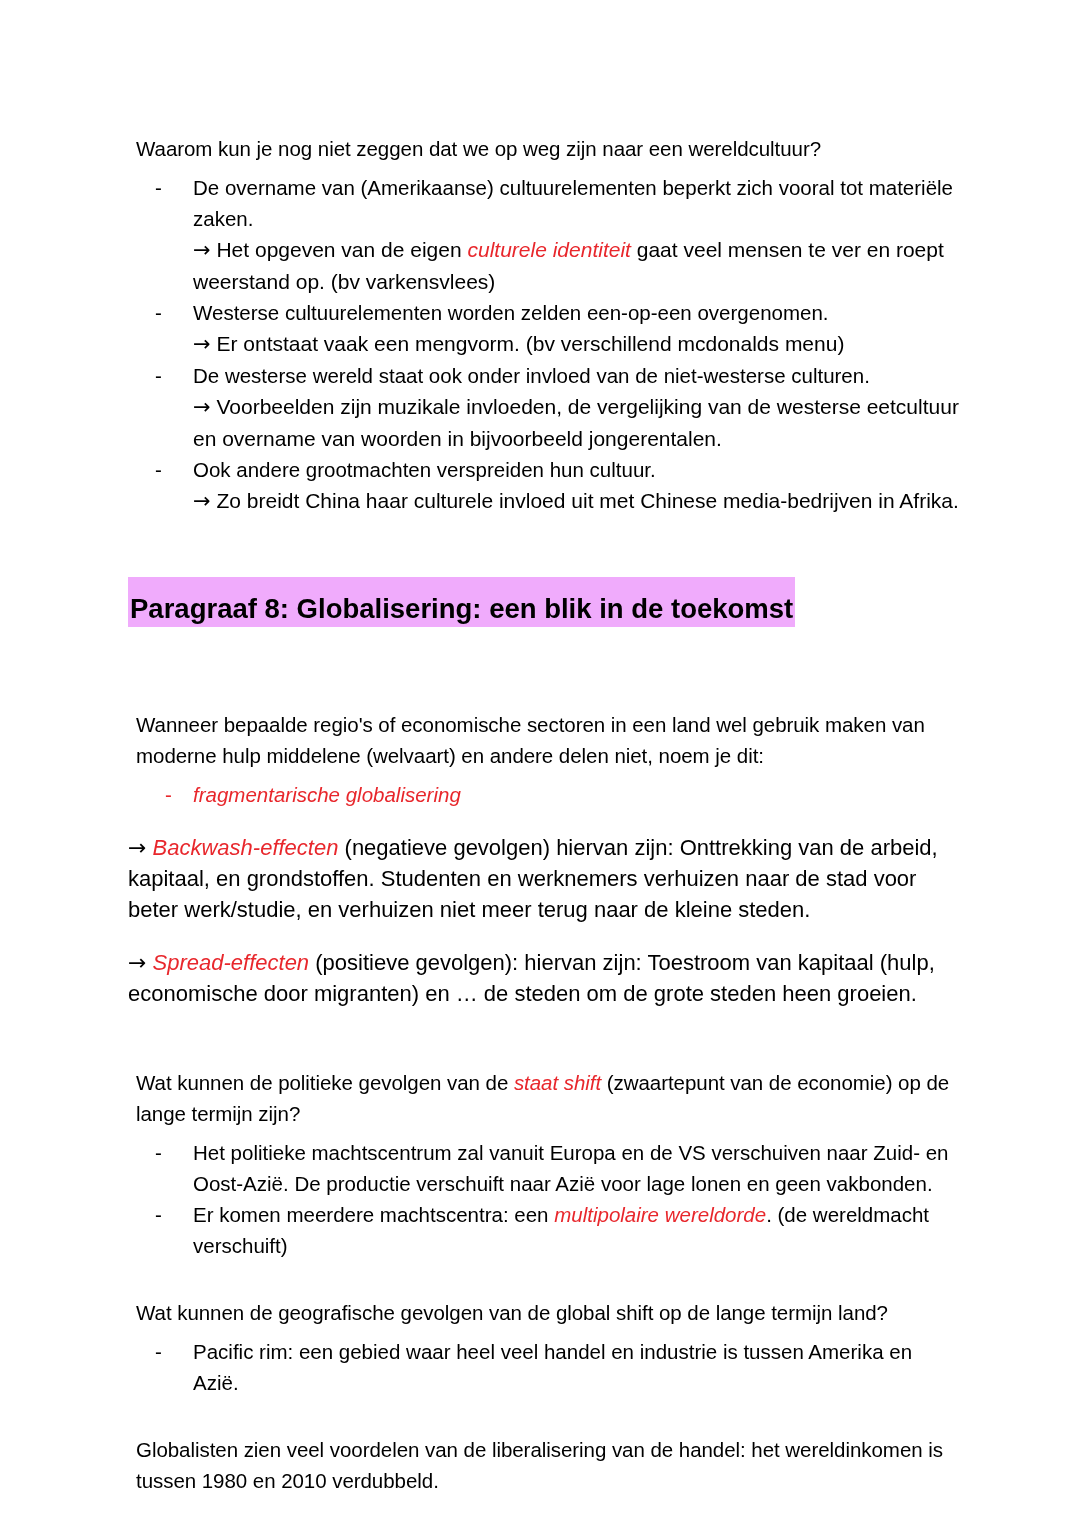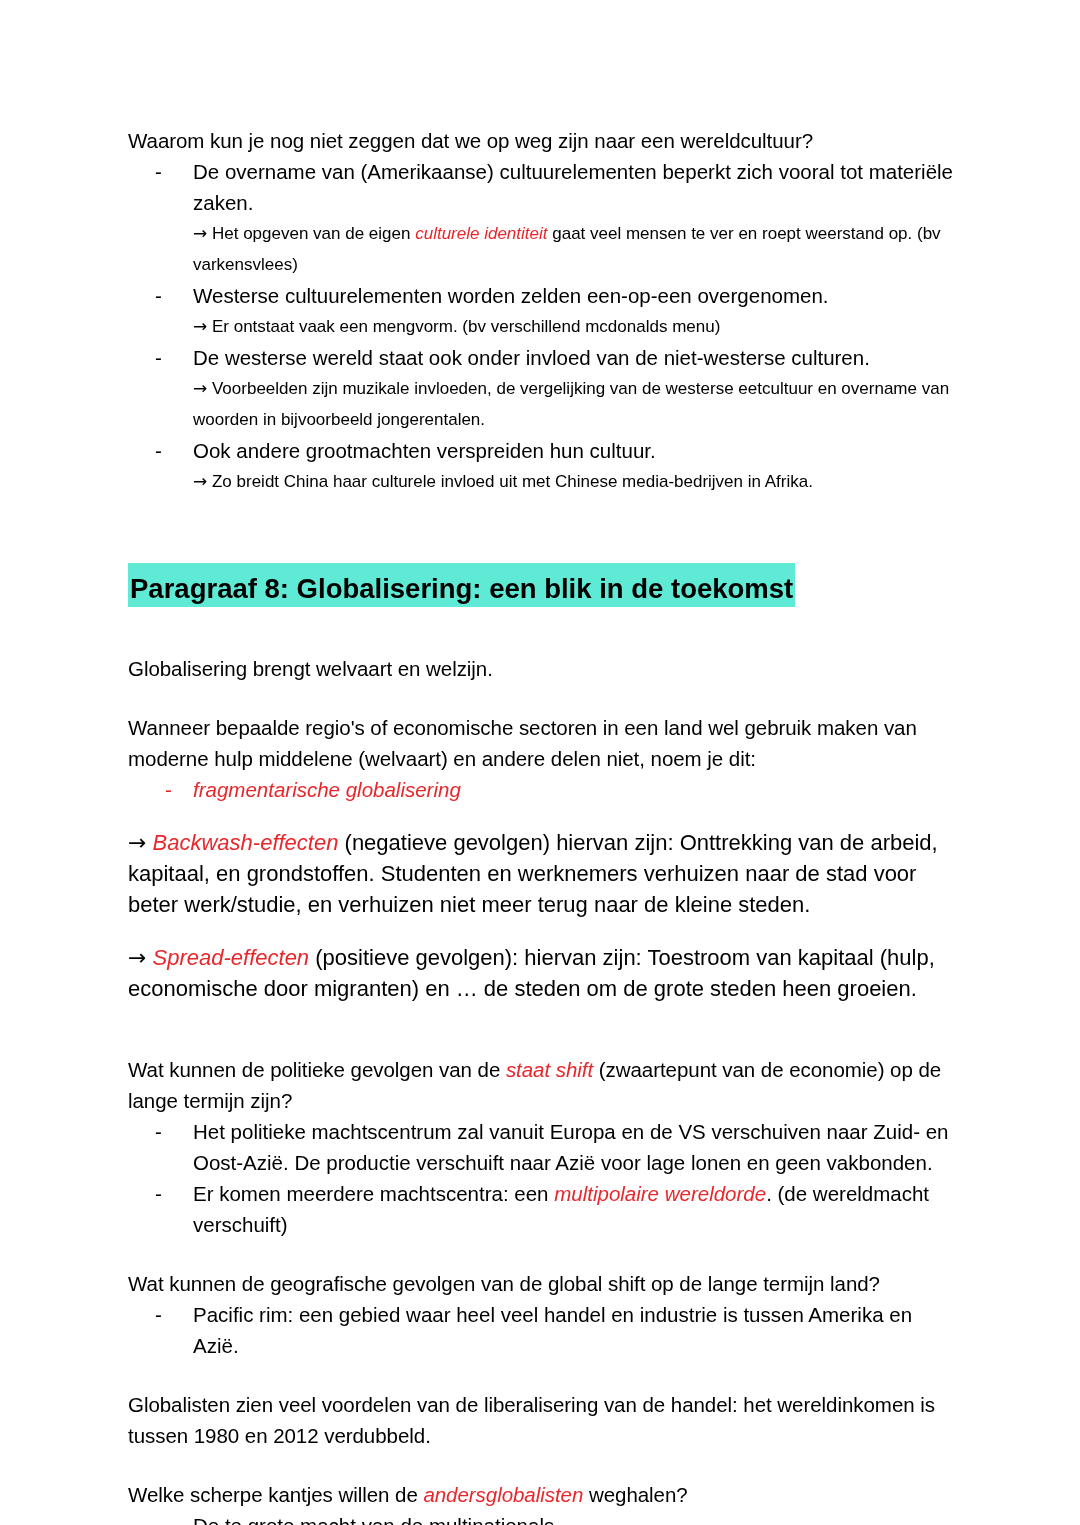--- a/index.html
+++ b/index.html
@@ -26,21 +26,21 @@
     position: absolute;
     left: 128px;
     top: 125px;
     width: 832px;
   }
 
   
   .para {
     font-size: 20.5px;
     line-height: 31px;
-    margin: 0;
+    margin: 8px;
     color: #000;
     letter-spacing: -0.05px;
   }
   .blockgap-md { height: 28px; }
   .blockgap-lg { height: 44px; }
 
   
   .bullet {
     position: relative;
     padding-left: 65px;
@@ -56,21 +56,21 @@
   .bullet.shallow {
     padding-left: 65px;
   }
   .bullet.shallow > .dash {
     left: 37px;
   }
 
   
   .subline {
     padding-left: 65px;
-    font-size: 17px;
+    font-size: 21px;
     line-height: 31px;
   }
   
   .arrowline {
     font-size: 22px;
     line-height: 31px;
   }
 
   .red {
     color: #e8272c;
@@ -85,23 +85,23 @@
     font-size: 27.5px;
     line-height: 40px;
     font-weight: bold;
     color: #000;
     display: inline-block;
   }
   .heading-wrap {
     display: block;
   }
   .heading-hl {
-    background: #5eead4;
+    background: #f0abfc;
     display: inline;
-    padding: 10px 2px 3px 2px;
+    padding: 16px 2px 3px 2px;
     box-decoration-break: clone;
     -webkit-box-decoration-break: clone;
   }
   .arrow { font-family: "DejaVu Sans", sans-serif; }
 </style>
 </head>
 <body>
 
 <div class="page">
   <div class="content">
@@ -142,21 +142,20 @@
 
     <div class="blockgap-lg"></div>
     <div class="blockgap-md"></div>
 
     <div class="heading-wrap">
       <h2 class="heading"><span class="heading-hl">Paragraaf 8: Globalisering: een blik in de toekomst</span></h2>
     </div>
 
     <div class="blockgap-lg"></div>
 
-    <p class="para">Globalisering brengt welvaart en welzijn.</p>
 
     <div class="blockgap-md"></div>
 
     <p class="para">Wanneer bepaalde regio's of economische sectoren in een land wel gebruik maken van moderne hulp middelene (welvaart) en andere delen niet, noem je dit:</p>
     <div class="bullet shallow">
       <span class="dash red-plain">-</span>
       <span class="red">fragmentarische globalisering</span>
     </div>
 
     <p class="arrowline">
@@ -183,21 +182,21 @@
     <div class="blockgap-md"></div>
 
     <p class="para">Wat kunnen de geografische gevolgen van de global shift op de lange termijn land?</p>
     <div class="bullet">
       <span class="dash">-</span>
       <span>Pacific rim: een gebied waar heel veel handel en industrie is tussen Amerika en Azië.</span>
     </div>
 
     <div class="blockgap-md"></div>
 
-    <p class="para">Globalisten zien veel voordelen van de liberalisering van de handel: het wereldinkomen is tussen 1980 en 2012 verdubbeld.</p>
+    <p class="para">Globalisten zien veel voordelen van de liberalisering van de handel: het wereldinkomen is tussen 1980 en 2010 verdubbeld.</p>
 
     <div class="blockgap-md"></div>
 
     <p class="para"><span>Welke scherpe kantjes willen de </span><span class="red">andersglobalisten</span><span> weghalen?</span></p>
 
     <div class="bullet">
       <span class="dash">-</span>
       <span>De te grote macht van de multinationals</span>
     </div>
 

